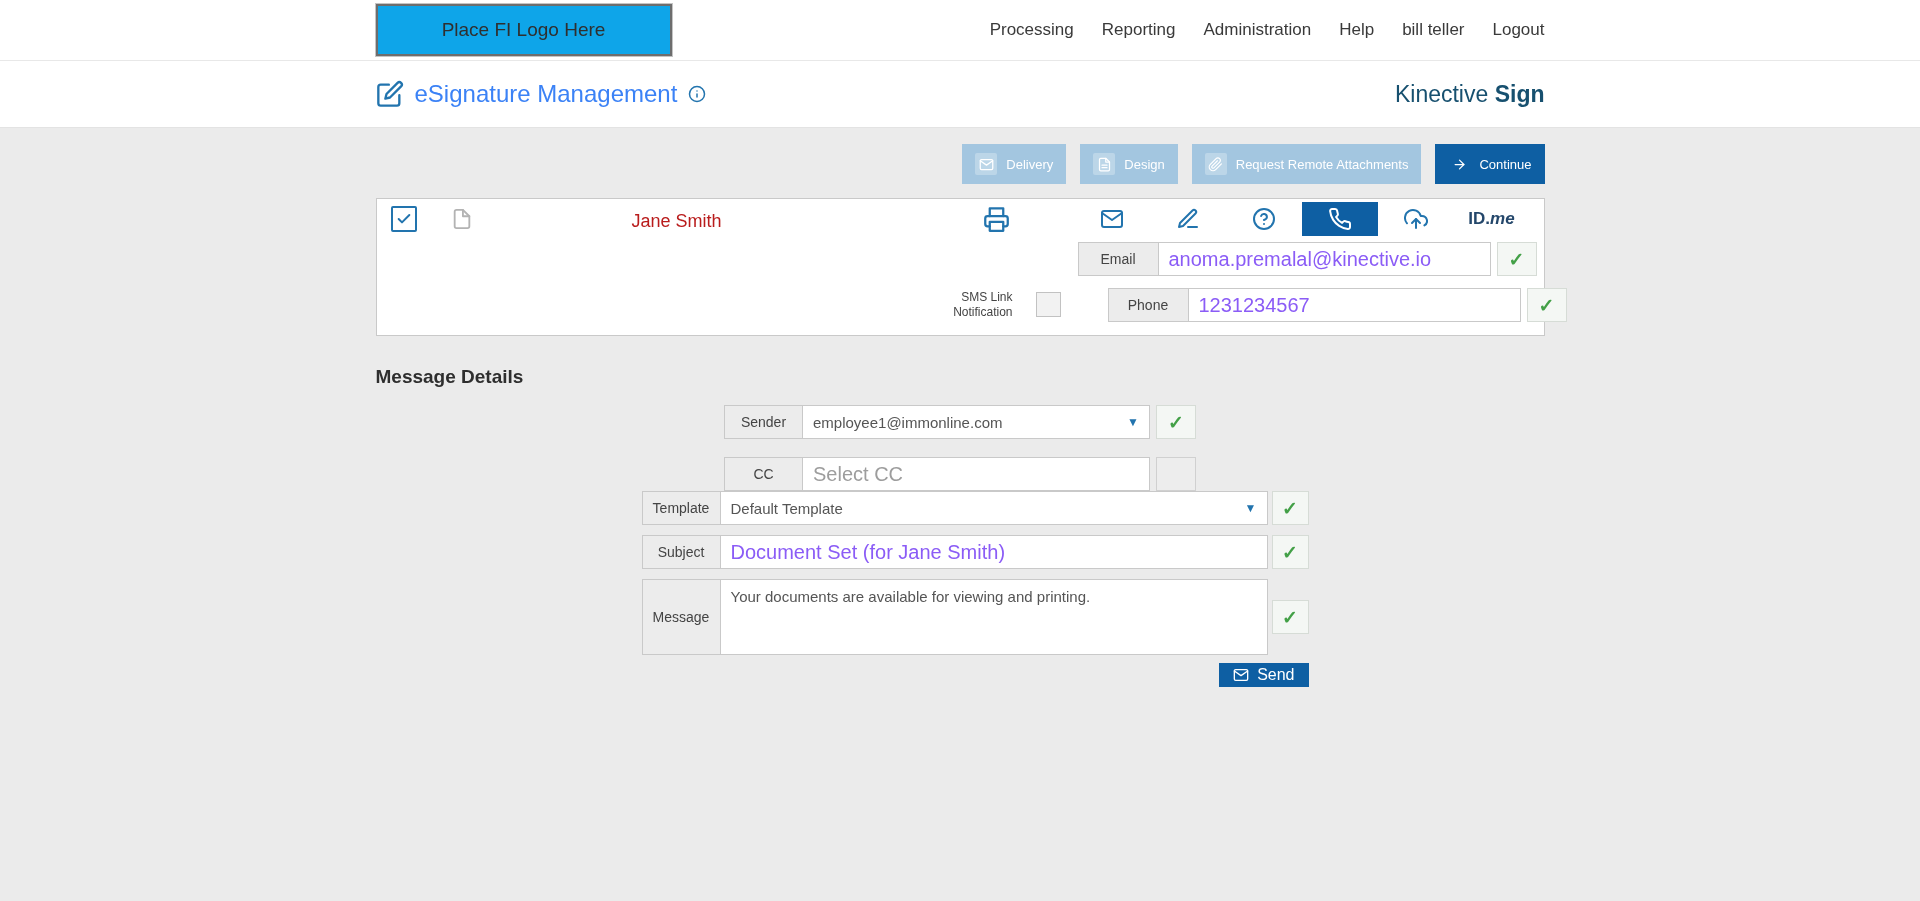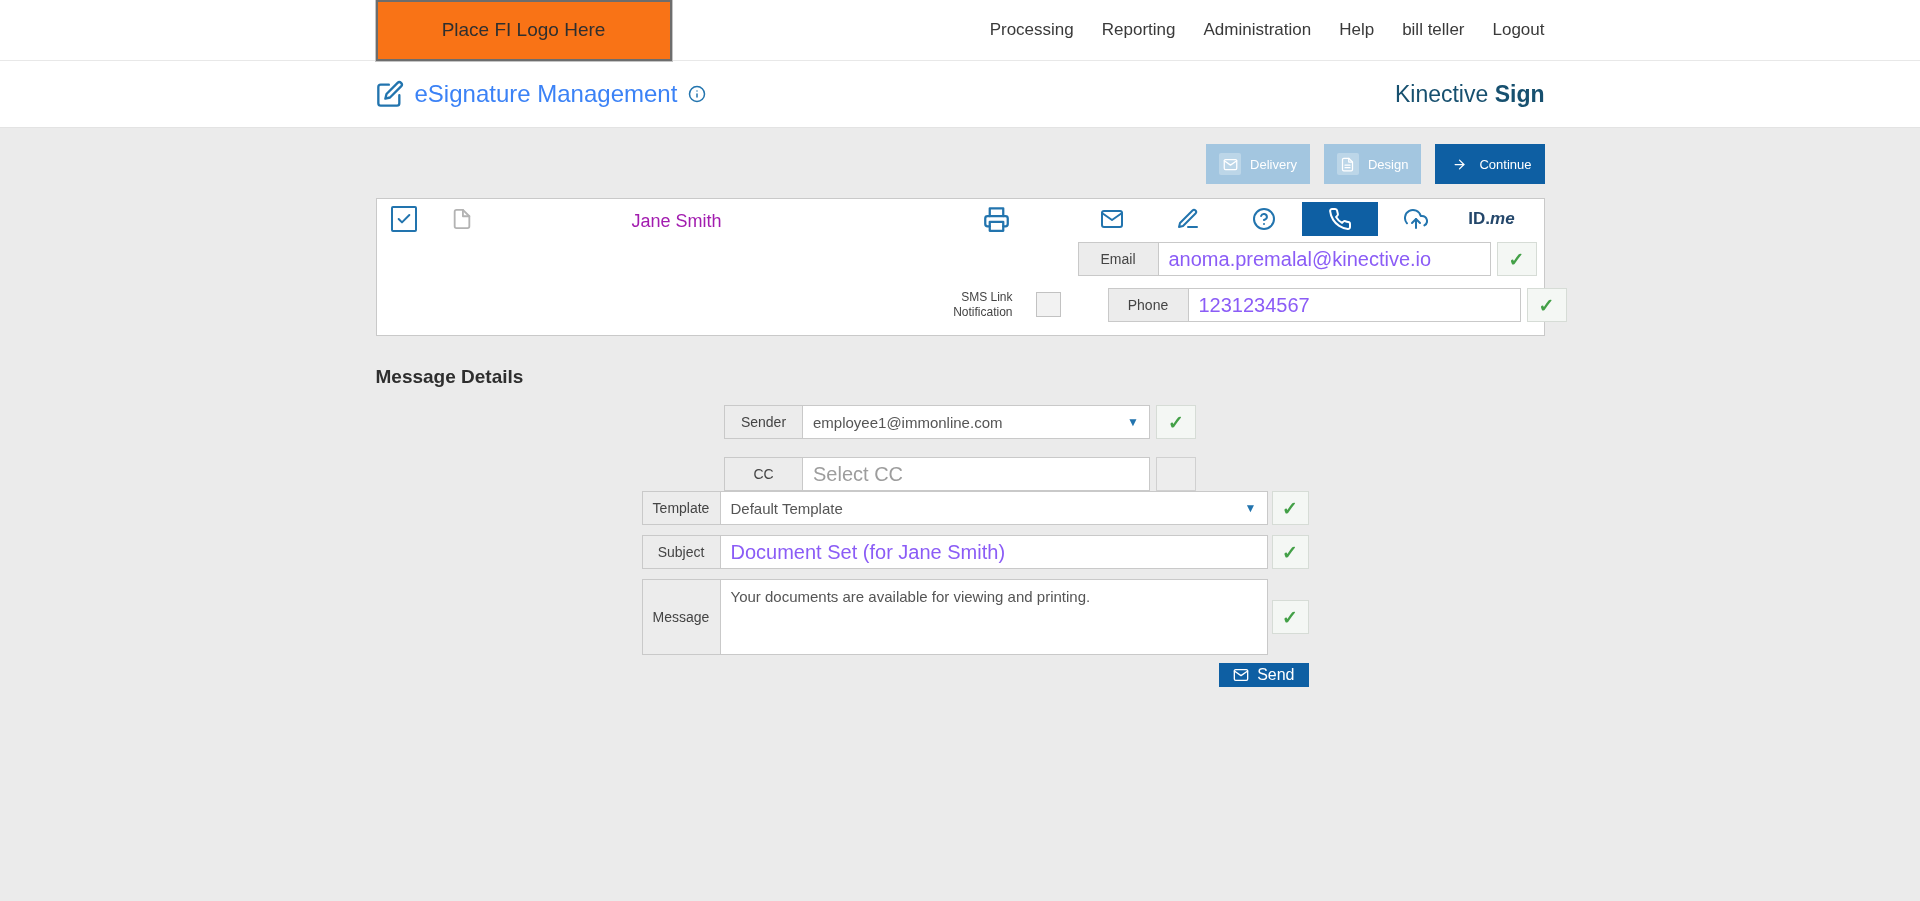--- a/index.html
+++ b/index.html
@@ -8,23 +8,23 @@
     width:1920px; height:901px; overflow:hidden;
     font-family:"Liberation Sans", sans-serif;
     background:#ffffff;
   }
   .container { width:1169px; margin:0 auto; position:relative; }
 
   
   .topbar { height:61px; background:#fff; border-bottom:1px solid #e8e8e8; display:flex; align-items:center; }
   .topbar-inner { display:flex; justify-content:space-between; align-items:center; }
   .logo-box {
-    width:296px; height:61px; border:2px solid #6d6d6d; outline:1px solid #c4c4c4;
+    width:296px; height:52px; border:2px solid #6d6d6d; outline:1px solid #c4c4c4;
     display:flex; align-items:center; justify-content:center;
-    font-size:19px; color:#2f2f2f; background:#f97316;
+    font-size:19px; color:#2f2f2f; background:#0ea5e9;
   }
   .top-nav { display:flex; gap:28px; font-size:17px; color:#3a3a3a; }
   .top-nav span { cursor:pointer; white-space:nowrap; }
 
   
   .subheader { height:67px; background:#fff; border-bottom:1px solid #e3e3e3; display:flex; align-items:center; }
   .subheader-inner { display:flex; justify-content:space-between; align-items:center; }
   .title-group { display:flex; align-items:center; gap:11px; }
   .esig-icon svg { width:28px; height:28px; color:#2274ae; display:block; }
   .page-title { font-size:24px; color:#3b82f6; }
@@ -54,21 +54,21 @@
   
   .card { margin-top:14px; height:138px; background:#fff; border:1px solid #c9c9c9; position:relative; }
   .checkbox {
     position:absolute; left:14px; top:7px; width:26px; height:26px;
     border:2px solid #2274ae; border-radius:2px; background:#fff;
     display:flex; align-items:center; justify-content:center; cursor:pointer;
   }
   .checkbox svg { width:16px; height:16px; color:#2274ae; display:block; }
   .doc-ind { position:absolute; left:74px; top:9px; color:#b3b3b3; }
   .doc-ind svg { width:22px; height:22px; display:block; }
-  .recipient-name { position:absolute; left:200px; top:12px; width:200px; text-align:center; font-size:18px; color:#a21caf; }
+  .recipient-name { position:absolute; left:200px; top:12px; width:200px; text-align:center; font-size:18px; color:#b91c1c; }
   .printer { position:absolute; left:606px; top:7px; color:#2274ae; cursor:pointer; }
   .printer svg { width:27px; height:27px; display:block; }
 
   .methods { position:absolute; left:697px; top:3px; display:flex; }
   .method { width:76px; height:34px; display:flex; align-items:center; justify-content:center; color:#2274ae; cursor:pointer; }
   .method svg { width:24px; height:24px; display:block; }
   .method.selected { background:#0e5fa3; color:#fff; }
   .idme-text { font-size:17px; color:#24476b; font-weight:800; }
   .idme-text .me { font-style:italic; }
 
@@ -183,20 +183,28 @@
         <span class="icon-tile">
           <svg viewBox="0 0 24 24" fill="none" stroke="#fff" stroke-width="2" stroke-linecap="round" stroke-linejoin="round">
             <path d="M14 2H6a2 2 0 0 0-2 2v16a2 2 0 0 0 2 2h12a2 2 0 0 0 2-2V8z"></path>
               <polyline points="14 2 14 8 20 8"></polyline>
             <line x1="16" y1="13" x2="8" y2="13"></line>
               <line x1="16" y1="17" x2="8" y2="17"></line>
           </svg>
         </span>
         <span>Design</span>
       </button>
+      <button class="btn btn-light">
+        <span class="icon-tile">
+          <svg viewBox="0 0 24 24" fill="none" stroke="#fff" stroke-width="2" stroke-linecap="round" stroke-linejoin="round">
+            <path d="M21.44 11.05l-9.19 9.19a6 6 0 0 1-8.49-8.49l9.19-9.19a4 4 0 1 1 5.66 5.66l-9.2 9.19a2 2 0 0 1-2.83-2.83l8.49-8.48"></path>
+          </svg>
+        </span>
+        <span>Request Remote Attachments</span>
+      </button>
       <button class="btn btn-dark">
         <span class="icon-tile" style="background:transparent;">
           <svg viewBox="0 0 24 24" fill="none" stroke="#fff" stroke-width="2" stroke-linecap="round" stroke-linejoin="round">
             <line x1="5" y1="12" x2="19" y2="12"></line>
               <polyline points="12 5 19 12 12 19"></polyline>
           </svg>
         </span>
         <span>Continue</span>
       </button>
     </div>

